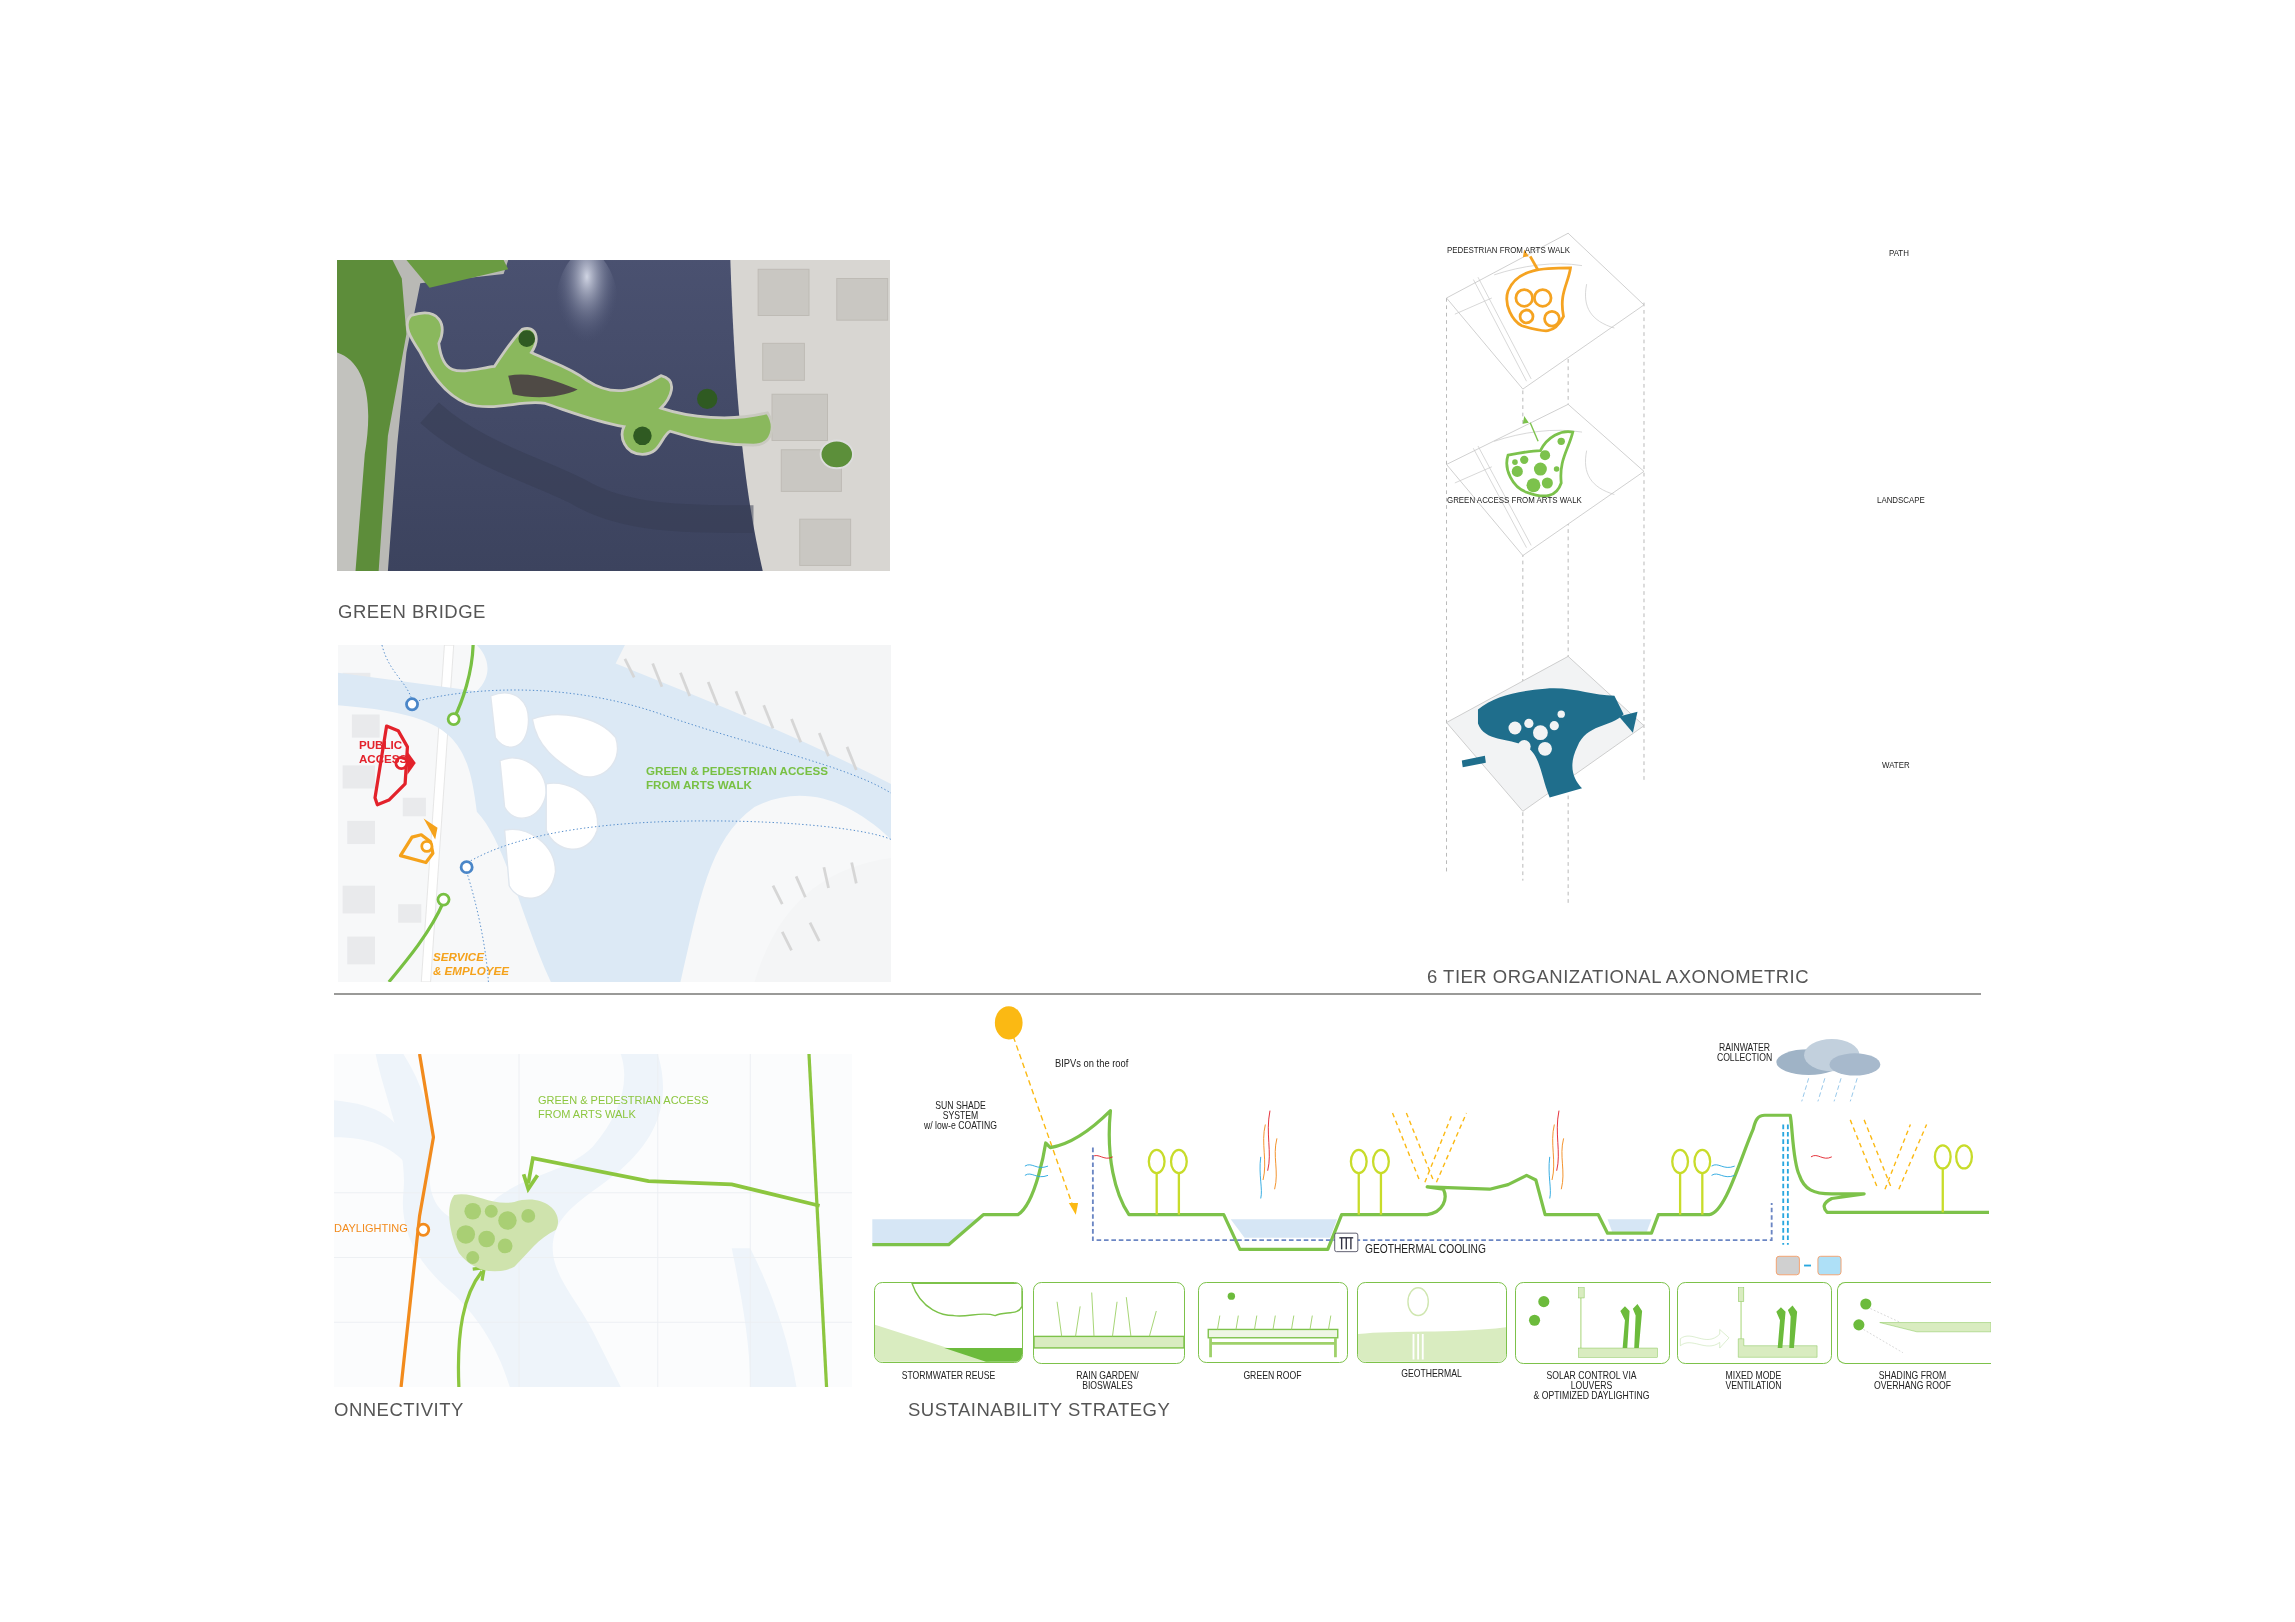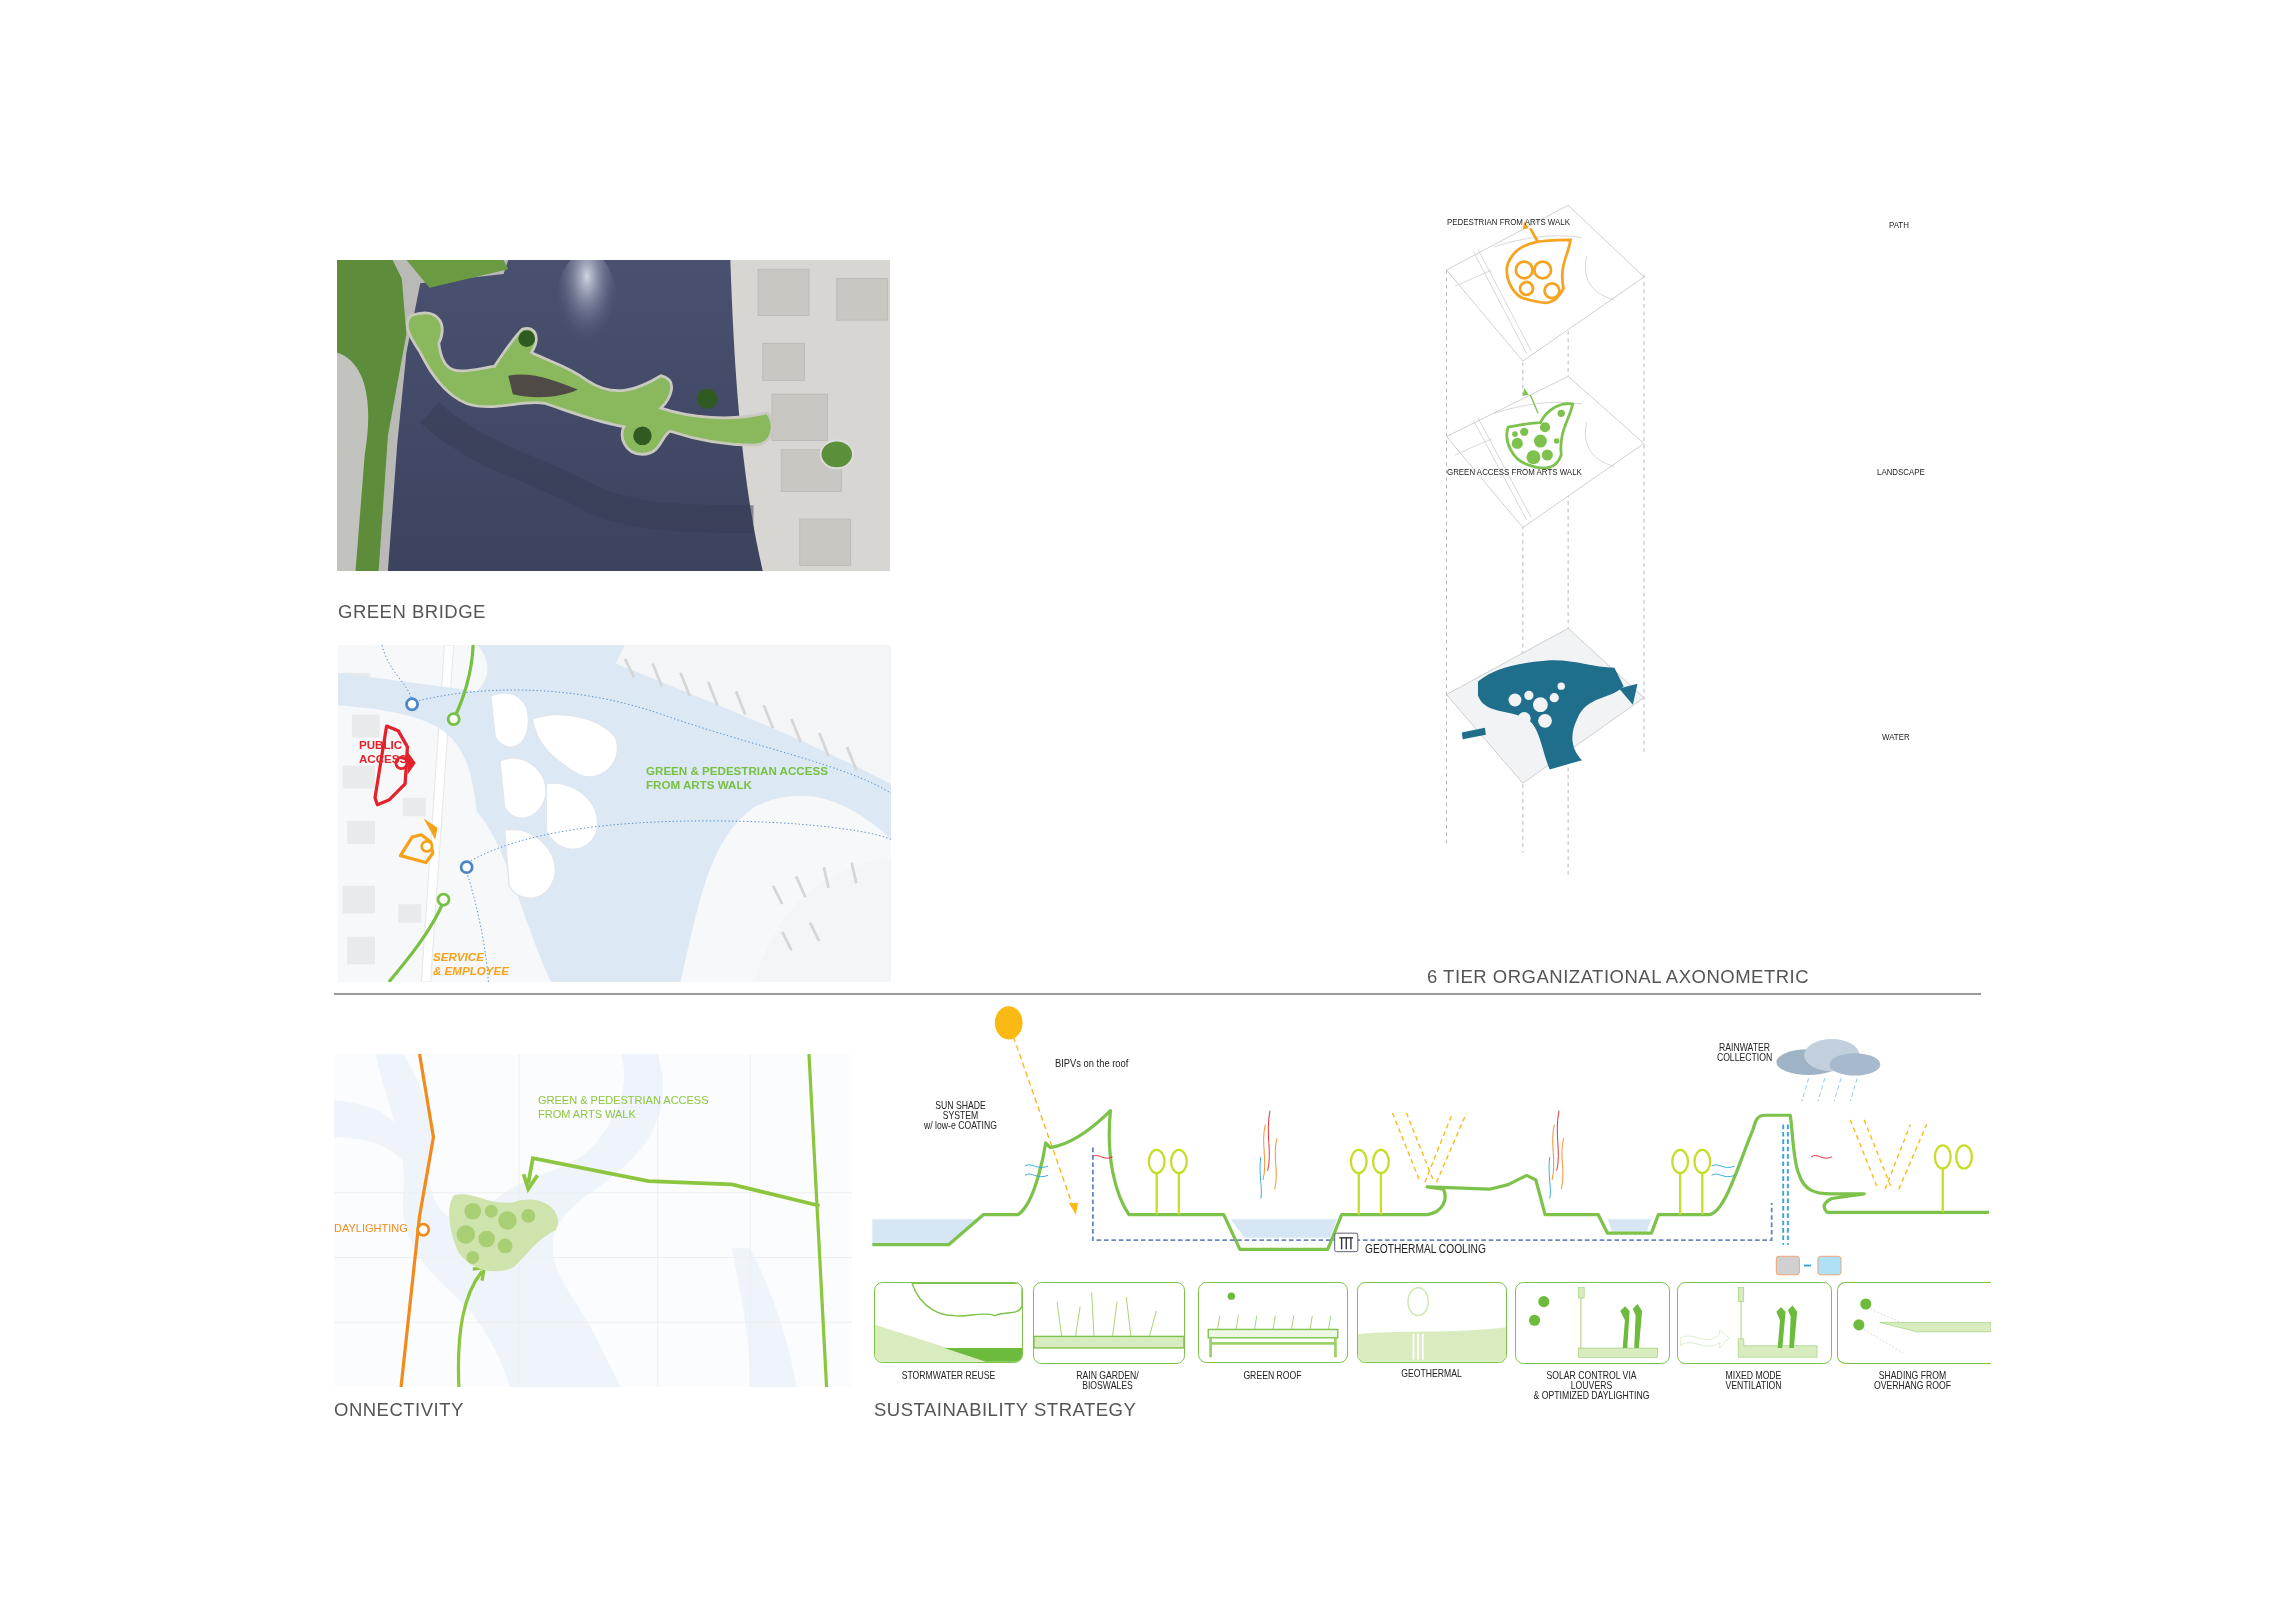--- a/index.html
+++ b/index.html
@@ -137,21 +137,21 @@
   <div class="maplbl" style="left:308px;top:119px;color:#78c043;">
     <div>GREEN &amp; PEDESTRIAN ACCESS</div>
     <div>FROM ARTS WALK</div>
   </div>
   <div class="maplbl" style="left:95px;top:305px;color:#f5a21b;font-style:italic;">
     <div>SERVICE</div>
     <div>&amp; EMPLOYEE</div>
   </div>
 </div>
 
-<div class="abs" style="left:1434px;top:196px;width:555px;height:763px;">
+<div class="abs" style="left:1434px;top:224px;width:555px;height:763px;">
   <svg width="555" height="763" viewBox="0 0 1200 1650">
 
     <g stroke="#999" stroke-width="1.5" stroke-dasharray="8 8">
       <line x1="27" y1="160" x2="27" y2="1400"></line>
       <line x1="192" y1="360" x2="192" y2="1420"></line>
       <line x1="290" y1="20" x2="290" y2="1470"></line>
       <line x1="454" y1="170" x2="454" y2="1210"></line>
     </g>
 
     <g fill="#fff" stroke="#bbb" stroke-width="1.5">
@@ -473,14 +473,14 @@
         <line x1="70" y1="55" x2="135" y2="85"></line>
         <line x1="55" y1="100" x2="140" y2="150"></line>
       </g>
     </svg>
 </div>
 <div class="lbl-c" style="left:1843px;top:1371px;width:139px;">
   <div>SHADING FROM</div>
   <div>OVERHANG ROOF</div>
 </div>
 
-<div class="caption" style="left:874px;top:1399px;">SUSTAINABILITY STRATEGY</div>
+<div class="caption" style="left:908px;top:1399px;">SUSTAINABILITY STRATEGY</div>
 
 
 </body></html>

